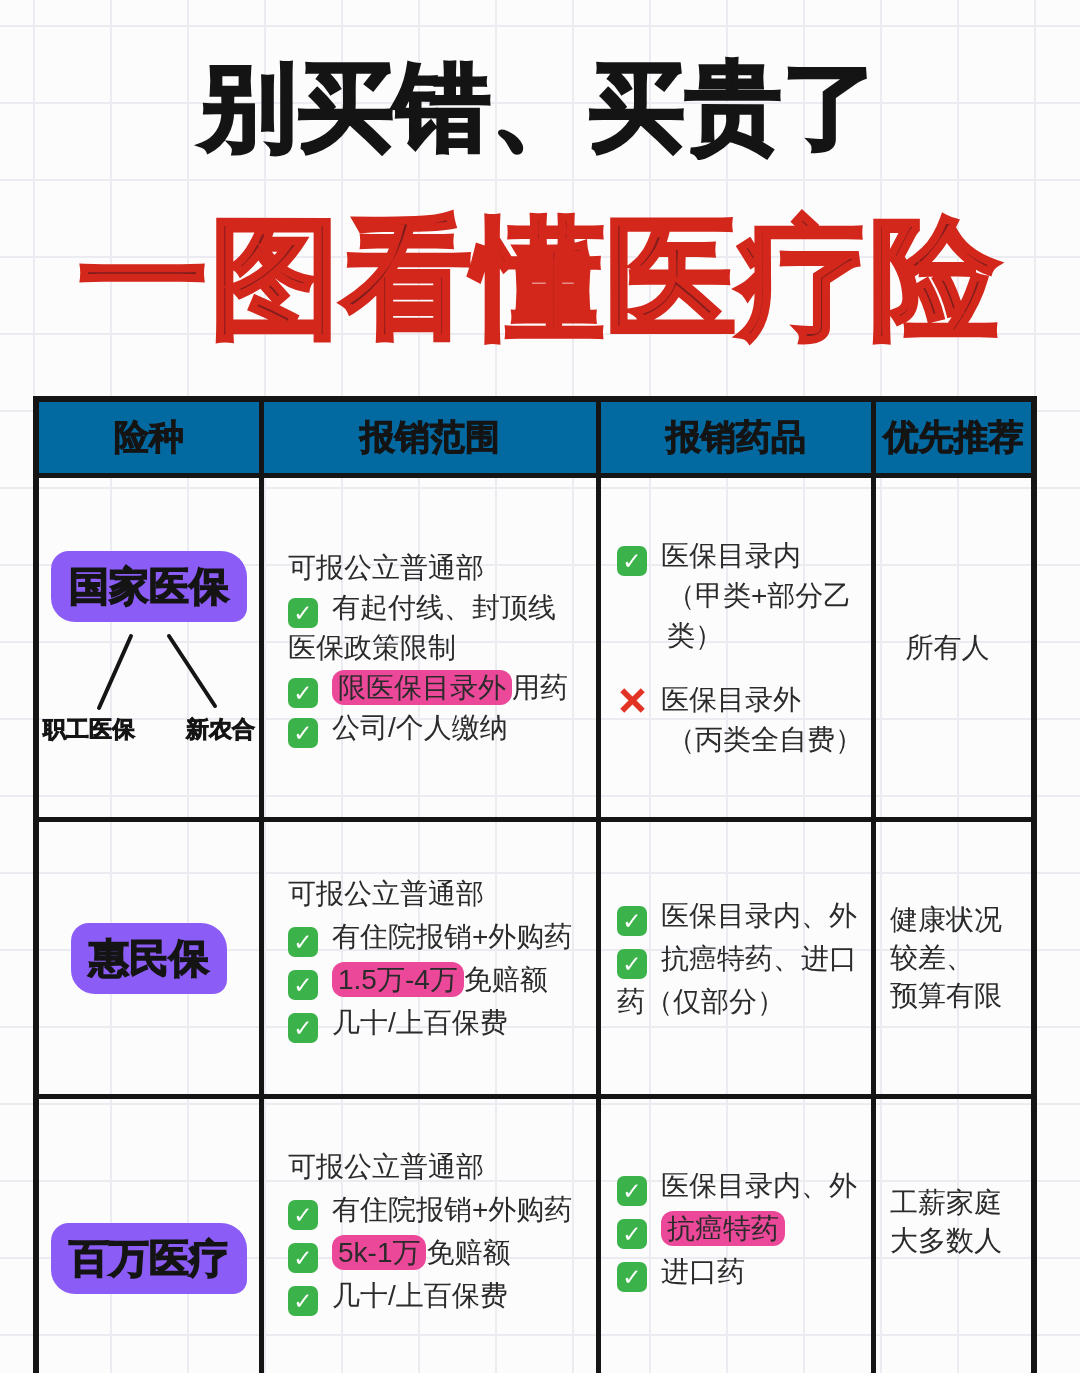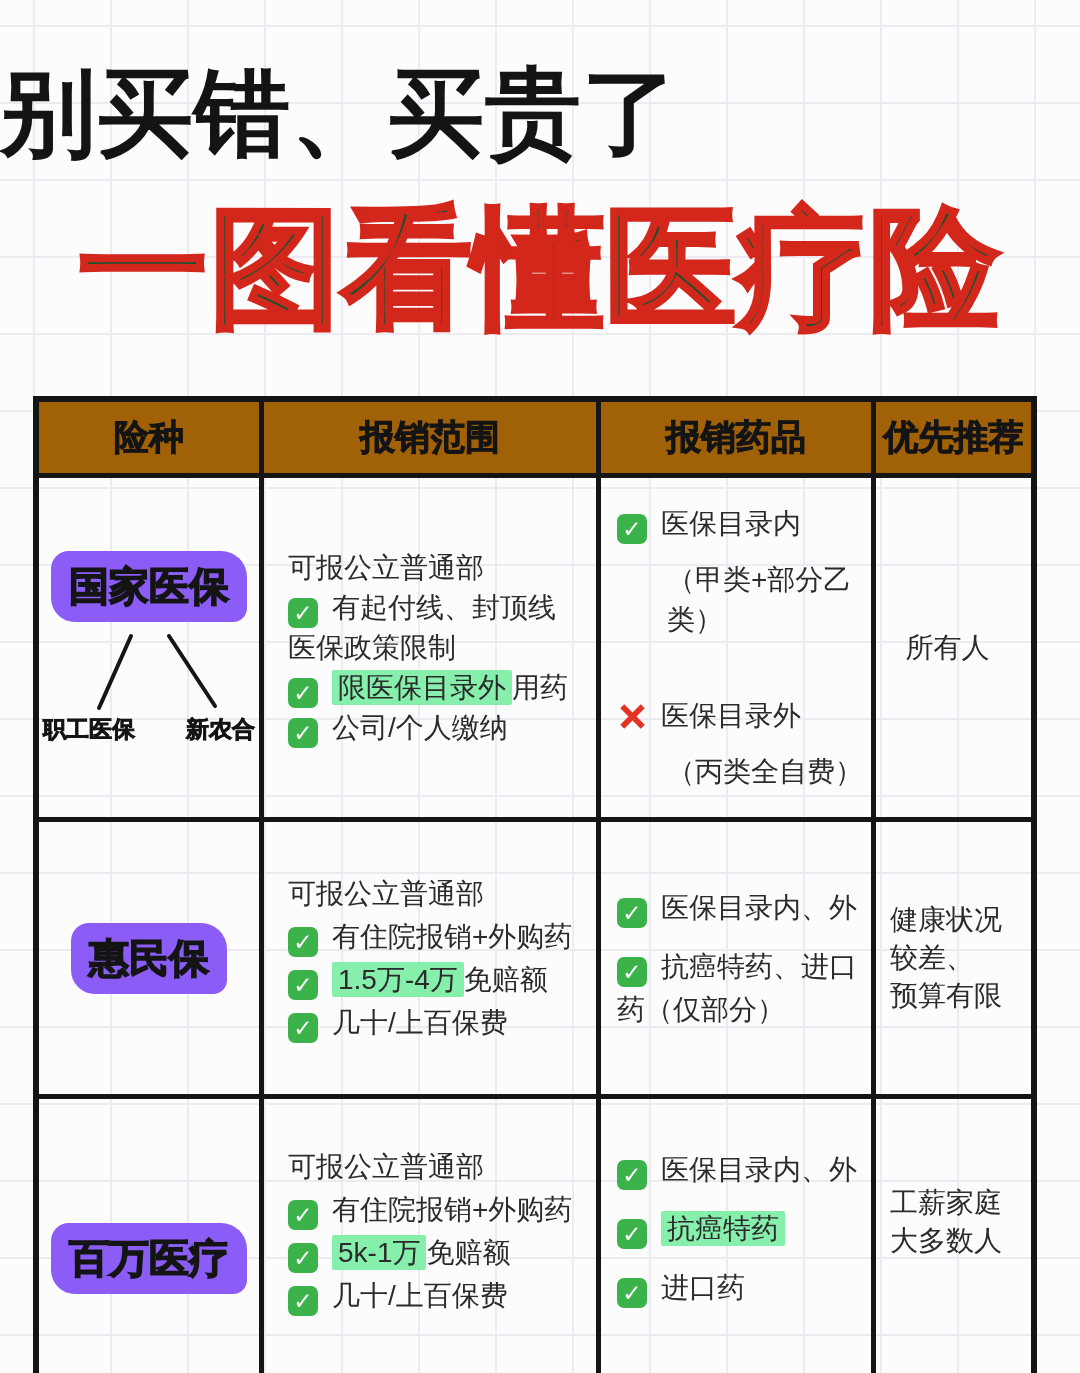--- a/index.html
+++ b/index.html
@@ -12,44 +12,44 @@
     background-image:
       linear-gradient(to right,#ebebf1 2px,transparent 2px),
       linear-gradient(to bottom,#ebebf1 2px,transparent 2px);
     background-size:77px 77px;
     background-position:33px 25px;
     color:#222;
   }
 
   
   .title1{
-    position:absolute; top:50px; left:0; width:100%;
-    font-size:96px; font-weight:400; color:#141414;
+    position:absolute; top:44px; left:0; width:100%;
+    text-align:center; font-size:96px; font-weight:700; color:#141414;
     letter-spacing:1px; -webkit-text-stroke:3px #141414;
   }
   .title2{
-    position:absolute; top:182px; left:0; width:100%;
-    text-align:center; font-size:130px; font-weight:900; color:#14532d;
+    position:absolute; top:192px; left:0; width:100%;
+    text-align:center; font-size:130px; font-weight:900; color:#7f1d1d;
     -webkit-text-stroke:4px #d4271c; letter-spacing:2px;
   }
 
   
   .table{
     position:absolute; left:33px; top:396px; width:1004px; height:977px;
     display:grid;
     grid-template-columns:225px 337px 275px 1fr;
     grid-template-rows:76px 344px 277px 1fr;
     border:6px solid #151515; border-bottom:none;
   }
   .cell{ position:relative; }
   .br{ border-right:5px solid #151515; }
   .bb{ border-bottom:5px solid #151515; }
 
   .hcell{
-    background:#a16207;
+    background:#0369a1;
     display:flex; align-items:center; justify-content:center;
     font-size:35px; font-weight:900; color:#141414;
     -webkit-text-stroke:1px #141414;
   }
 
   
   .type-cell{ display:flex; flex-direction:column; align-items:center; justify-content:center; }
   .tag{
     display:inline-block; background:#8b5cf6;
     padding:8px 18px; border-radius:18px 26px 14px 24px;
@@ -60,21 +60,21 @@
   .subtypes{
     width:212px; display:flex; justify-content:space-between;
     font-size:23px; font-weight:900; color:#141414; margin-top:2px;
     -webkit-text-stroke:0.8px #141414;
   }
 
   
   .content{ display:flex; flex-direction:column; justify-content:center;
             font-size:28px; color:#2b2b2b; }
   .scope{ padding-left:24px; padding-right:8px; }
-  .drugs{ padding-left:16px; padding-right:6px;gap:16px; }
+  .drugs{ padding-left:16px; padding-right:6px; }
   .reco{ padding-left:14px; padding-right:12px; line-height:38px; }
   .reco.center{ align-items:center; padding-left:0; }
 
   .ln{ line-height:40px; }
   .ln-lg{ line-height:43px; }
   .indent{ padding-left:50px; }
   .gap{ height:24px; }
 
   .chk{
     display:inline-block; width:30px; height:30px;
@@ -82,21 +82,21 @@
     color:#fff; font-size:23px; font-weight:bold;
     line-height:30px; text-align:center;
     margin-right:14px; vertical-align:-4px;
   }
   .cross{
     display:inline-block; width:34px;
     color:#e23425; font-size:37px; font-weight:900;
     margin-right:10px; vertical-align:-5px;
     -webkit-text-stroke:2px #e23425; line-height:30px;
   }
-  .hl{ background:#86efac; border-radius:2px; padding:2px 6px; }
+  .hl{ background:#ec4899; border-radius:12px; padding:2px 6px; }
 </style>
 </head>
 <body>
 
 <div class="title1">别买错、买贵了</div>
 <div class="title2">一图看懂医疗险</div>
 
 <div class="table">
 
   <div class="cell hcell br bb">险种</div>

